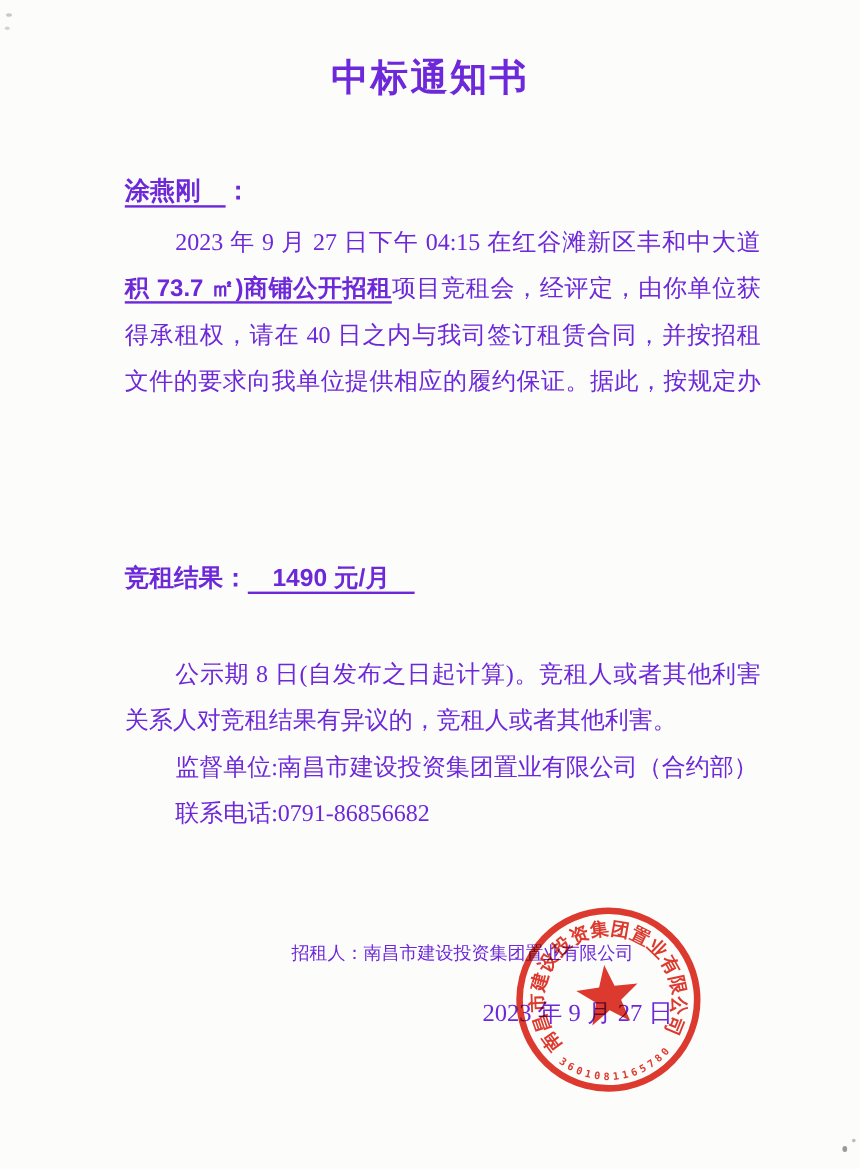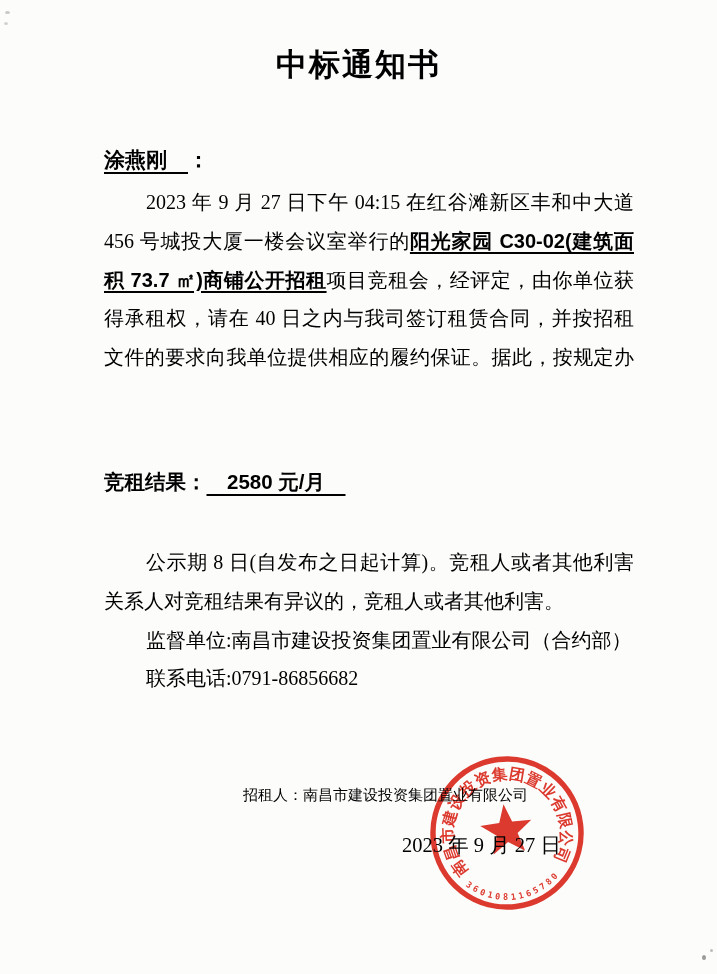--- a/index.html
+++ b/index.html
@@ -1,18 +1,18 @@
 <!DOCTYPE html>
 <html><head>
 <meta charset="utf-8">
 <style>
   html,body { margin:0; padding:0; background:#ffffff; }
   .page {
     position:relative; width:717px; height:974px; overflow:hidden;
-    background:#fcfcfb; color:#000000;
+    background:#fcfcfb; color:#6d28d9;
     font-family:"Liberation Serif","DejaVu Serif",serif;
   }
   .doc-title {
     position:absolute; top:49px; left:0; width:717px;
     text-align:center; font-size:31px; font-weight:bold; letter-spacing:2px;
     line-height:1;
   }
   .addressee {
     position:absolute; left:104px; top:147px; font-size:21px; line-height:1.2;
     font-family:"Liberation Sans","DejaVu Sans",sans-serif; font-weight:bold;
@@ -55,28 +55,27 @@
 <div class="page">
 
   <div class="doc-title">中标通知书</div>
 
   <div class="addressee">
     <span class="uname">涂燕刚　</span><span>：</span>
   </div>
 
   <div class="body-block para1">
     <span class="ln jfull ind">2023 年 9 月 27 日下午 04:15 在红谷滩新区丰和中大道</span>
-    <span class="ln jfull"><span>456 号城投大厦一楼会议室举行的</span><span class="bu">阳光家园 C30-02(建筑面</span></span>
     <span class="ln jfull"><span class="bu">积 73.7 ㎡)商铺公开招租</span><span>项目竞租会，经评定，由你单位获</span></span>
     <span class="ln jfull">得承租权，请在 40 日之内与我司签订租赁合同，并按招租</span>
     <span class="ln jfull">文件的要求向我单位提供相应的履约保证。据此，按规定办</span>
   </div>
 
   <div class="result-line">
-    <span>竞租结果：</span><span class="uval">　2580 元/月　</span>
+    <span>竞租结果：</span><span class="uval">　1490 元/月　</span>
   </div>
 
   <div class="body-block para2">
     <span class="ln jfull ind">公示期 8 日(自发布之日起计算)。竞租人或者其他利害</span>
     <span class="ln">关系人对竞租结果有异议的，竞租人或者其他利害。</span>
     <span class="ln ind">监督单位:南昌市建设投资集团置业有限公司（合约部）</span>
     <span class="ln ind">联系电话:0791-86856682</span>
   </div>
 
   <div class="sig-line">

